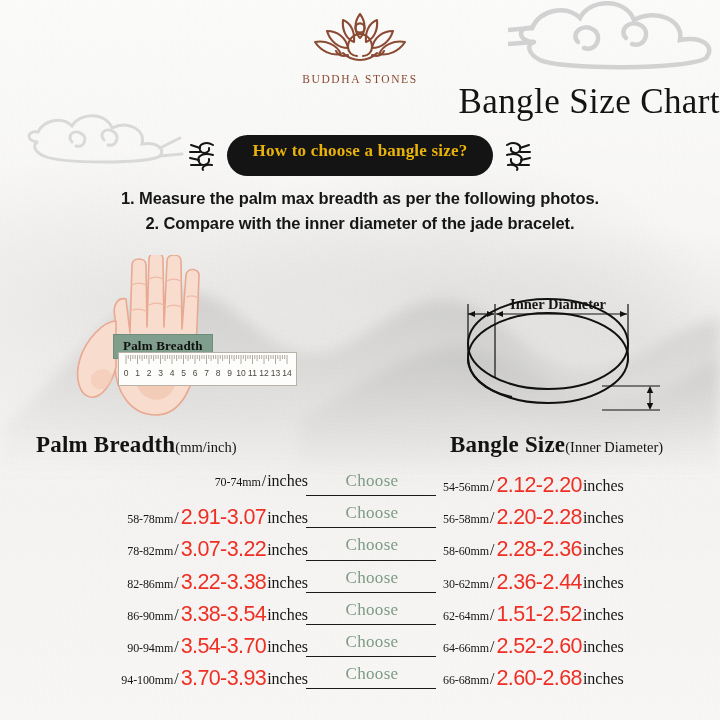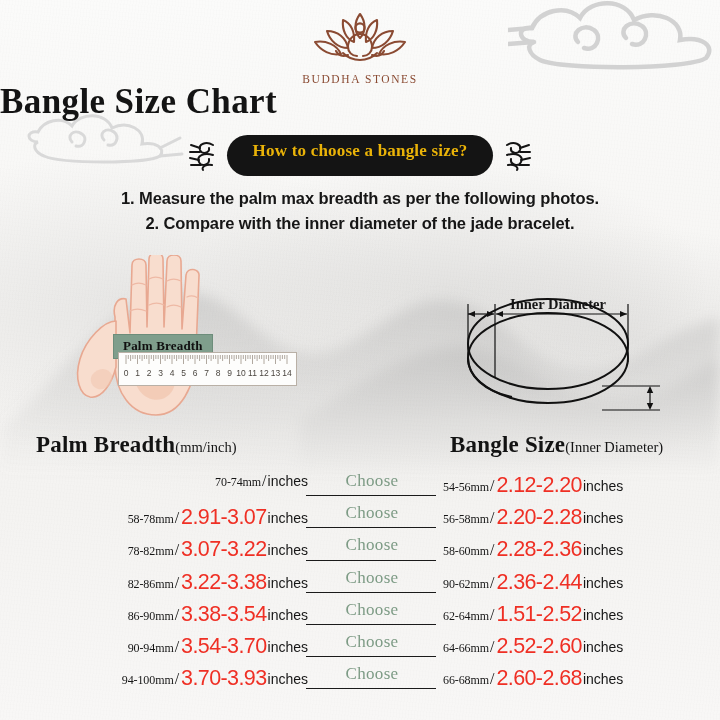--- a/index.html
+++ b/index.html
@@ -26,23 +26,23 @@
   }
   .mist{position:absolute;pointer-events:none;}
 
   
   .logo-wrap{position:absolute;left:0;right:0;top:8px;display:flex;flex-direction:column;align-items:center;}
   .logo-name{
     font-family:"Liberation Serif", serif;
     font-size:11.5px;letter-spacing:1.6px;color:#8a4a32;margin-top:1px;font-weight:400;
   }
   .title{
-    position:absolute;left:0;right:0;top:82px;text-align:left;
+    position:absolute;left:0;right:0;top:82px;text-align:right;
     font-family:"Liberation Serif", serif;
-    font-size:35px;color:#141414;letter-spacing:.4px;font-weight:bold;
+    font-size:35px;color:#141414;letter-spacing:.4px;
   }
   .pill-row{position:absolute;left:0;right:0;top:135px;display:flex;align-items:center;justify-content:center;gap:9px;}
   .pill{
     background:#141414;color:#eab308;border-radius:22px;
     padding:6px 26px 15px;font-family:"Liberation Serif", serif;
     font-weight:bold;font-size:17px;letter-spacing:.2px;line-height:1.15;
   }
   .flourish{width:30px;height:34px;display:block;}
   .steps{
     position:absolute;left:0;right:0;top:186px;text-align:center;
@@ -80,21 +80,21 @@
   #table-right{left:443px;width:272px;}
 
   .row{height:32.2px;display:flex;align-items:baseline;white-space:nowrap;}
   #table-left .row{justify-content:flex-end;}
   .mm{font-family:"Liberation Serif", serif;font-size:12px;color:#161616;letter-spacing:-.1px;}
   .slash{font-family:"Liberation Serif", serif;font-size:16px;color:#161616;padding:0 1px;}
   .inch{
     font-family:"Liberation Sans", sans-serif;font-size:21.5px;color:#ef2f24;
     letter-spacing:-.6px;padding:0 1px;position:relative;top:1px;
   }
-  .unit{font-family:Liberation Sans, sans-serif;font-size:14px;color:#161616;}
+  .unit{font-family:Liberation Serif, serif;font-size:16px;color:#161616;}
 
   .choose-col{position:absolute;left:302px;top:472px;width:140px;}
   .choose-row{height:32.2px;position:relative;}
   .choose-txt{
     position:absolute;left:0;right:0;top:-1px;text-align:center;
     font-family:"Liberation Serif", serif;font-size:17px;color:#7d9b85;letter-spacing:.3px;
   }
   .choose-line{position:absolute;left:4px;right:6px;bottom:8px;height:0;border-bottom:1.6px solid #1a1a1a;}
 </style>
 </head>
@@ -439,21 +439,21 @@
         <span class="inch" style="color: rgb(239, 47, 36);">2.20-2.28</span>
         <span class="unit">inches</span>
       </div>
       <div class="row">
         <span class="mm">58-60mm</span>
         <span class="slash">/</span>
         <span class="inch" style="color: rgb(239, 47, 36);">2.28-2.36</span>
         <span class="unit">inches</span>
       </div>
       <div class="row">
-        <span class="mm">90-62mm</span>
+        <span class="mm">30-62mm</span>
         <span class="slash">/</span>
         <span class="inch" style="color: rgb(239, 47, 36);">2.36-2.44</span>
         <span class="unit">inches</span>
       </div>
       <div class="row">
         <span class="mm">62-64mm</span>
         <span class="slash">/</span>
         <span class="inch" style="color: rgb(239, 47, 36);">1.51-2.52</span>
         <span class="unit">inches</span>
       </div>

